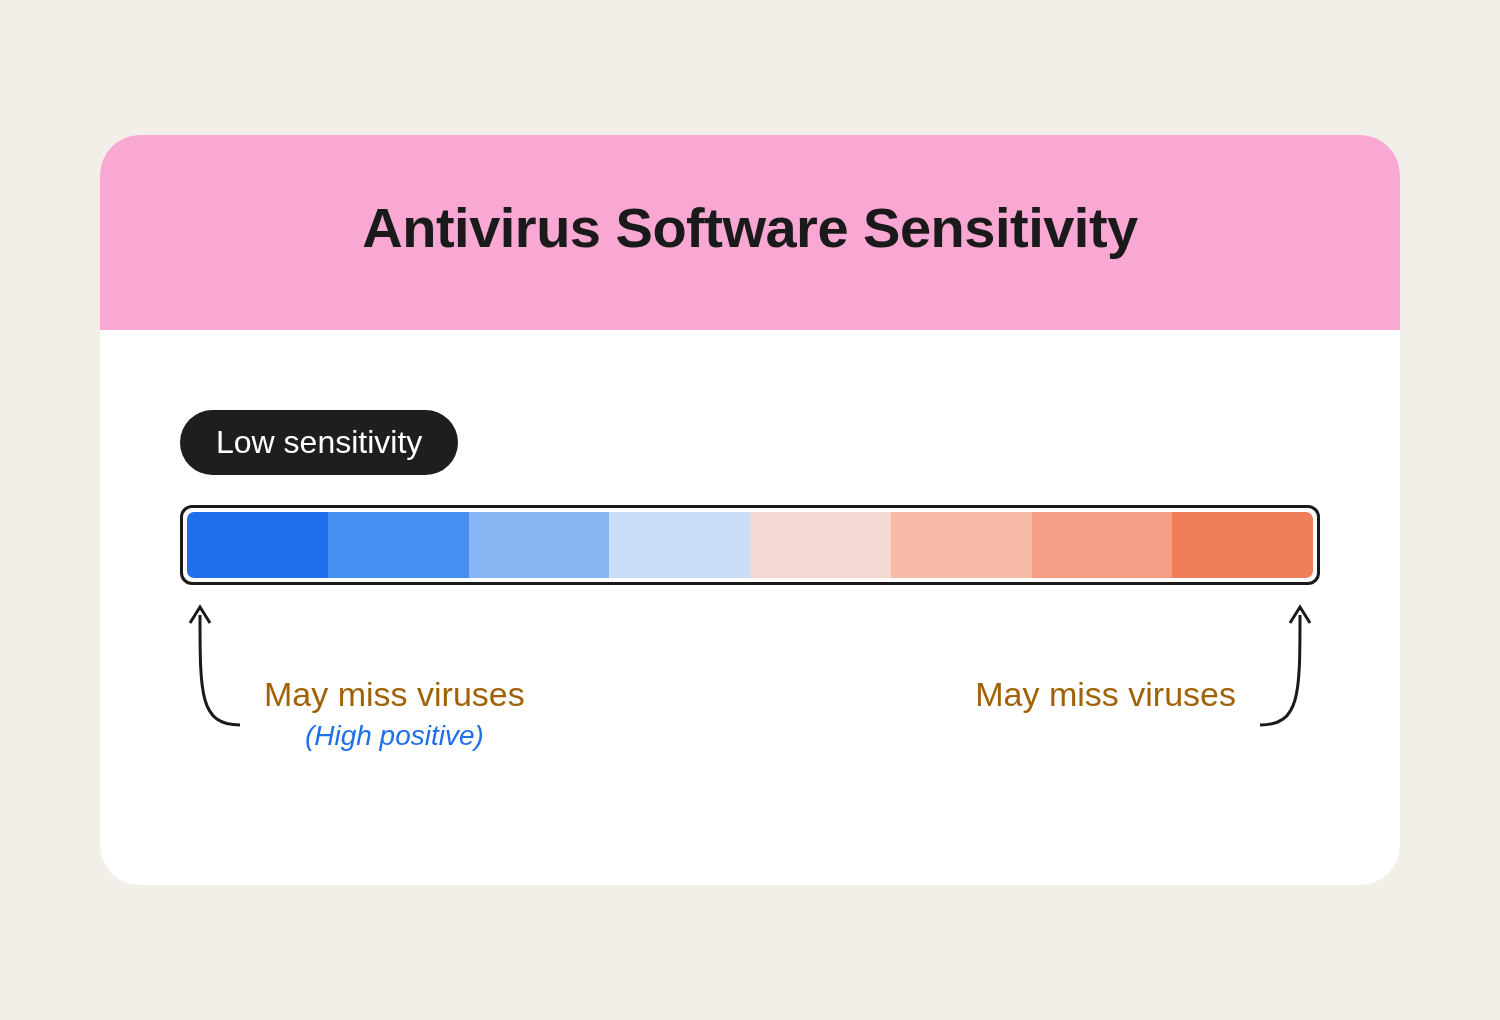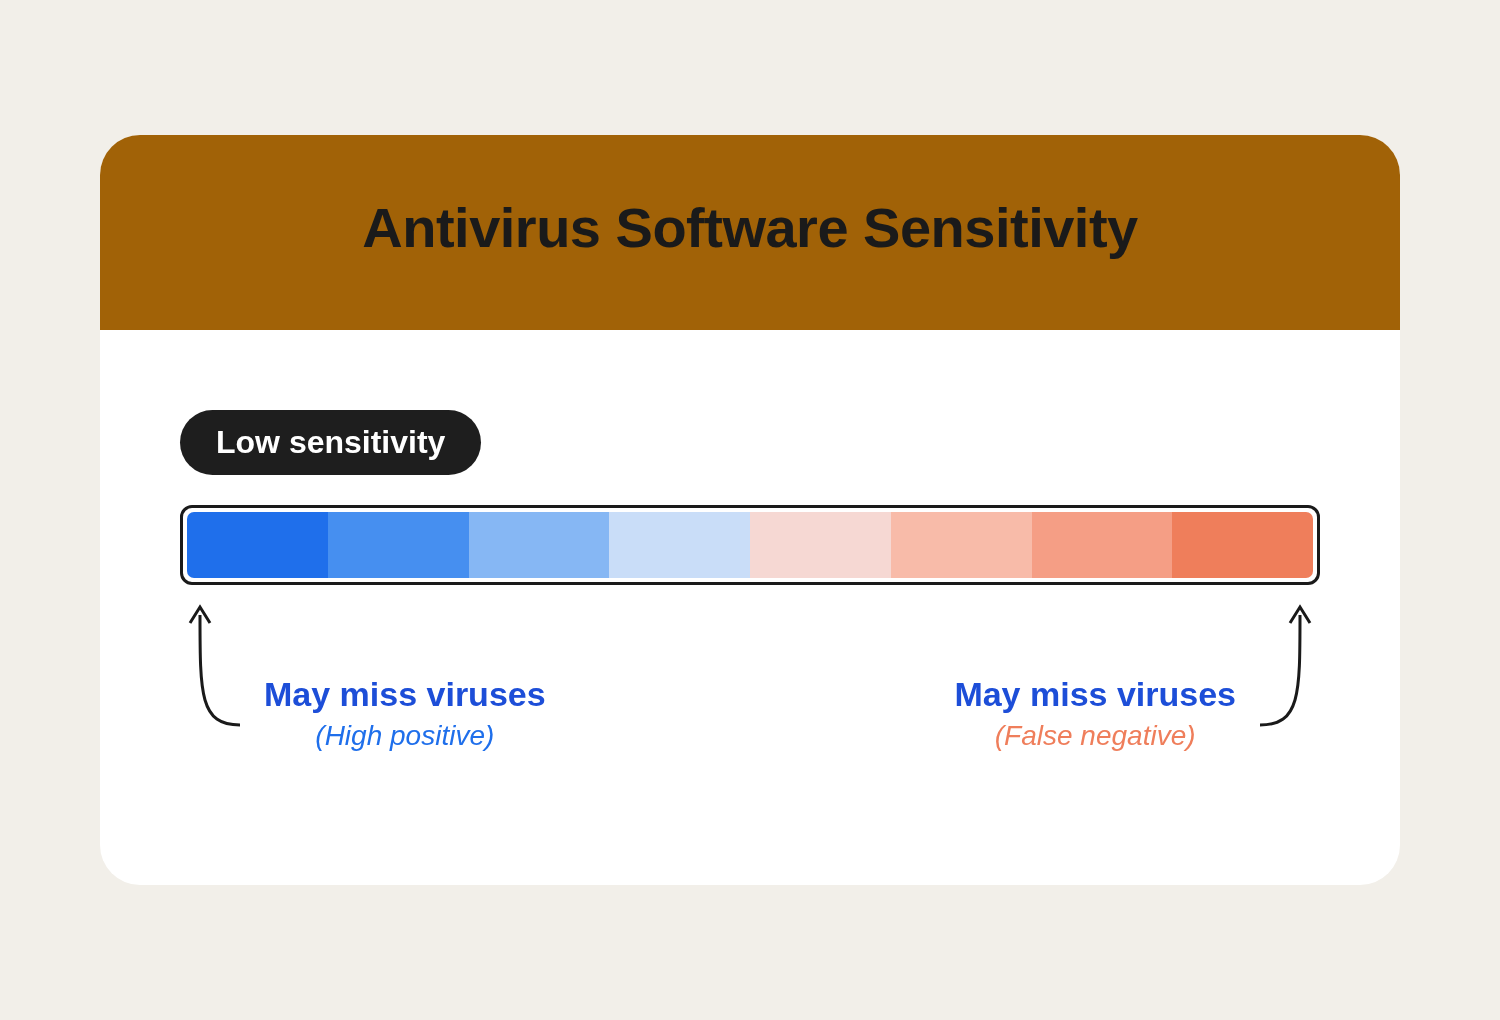--- a/index.html
+++ b/index.html
@@ -12,21 +12,21 @@
     align-items: center;
     justify-content: center;
   }
   .card {
     width: 1300px;
     background: #ffffff;
     border-radius: 40px;
     overflow: hidden;
   }
   .header {
-    background: #a16207;
+    background: #f9a8d4;
     padding: 60px 40px 70px 40px;
     text-align: center;
   }
   .title {
     font-size: 56px;
     font-weight: 800;
     color: #1a1a1a;
     letter-spacing: -0.5px;
   }
   .body {
@@ -35,21 +35,21 @@
   }
   .pill-row {
     display: flex;
     justify-content: space-between;
     margin-bottom: 30px;
   }
   .pill {
     background: #1e1e1e;
     color: #ffffff;
     font-size: 32px;
-    font-weight: 700;
+    font-weight: 400;
     padding: 14px 36px;
     border-radius: 40px;
   }
   .spectrum-wrap {
     border: 3px solid #1a1a1a;
     border-radius: 12px;
     padding: 4px;
     display: flex;
     height: 80px;
     overflow: hidden;
@@ -70,22 +70,22 @@
     align-items: flex-start;
   }
   .callout.left  { left: 0; }
   .callout.right { right: 0; flex-direction: row-reverse; }
   .arrow-svg { width: 70px; height: 140px; flex-shrink: 0; }
   .callout-text { padding-top: 80px; }
   .callout.left  .callout-text { margin-left: 14px; text-align: left; }
   .callout.right .callout-text { margin-right: 14px; text-align: right; }
   .desc {
     font-size: 34px;
-    font-weight: 700;
-    color: #1d4ed8;
+    font-weight: 400;
+    color: #a16207;
   }
   .sub {
     font-size: 28px;
     font-style: italic;
     margin-top: 6px;
   }
   .callout.left  .callout-text { text-align: center; }
   .callout.right .callout-text { text-align: center; }
 </style>
 </head>
@@ -125,20 +125,19 @@
         </div>
       </div>
 
       <div class="callout right">
         <svg class="arrow-svg" viewBox="0 0 70 140">
           <path d="M 10 130 C 50 130 50 100 50 20" fill="none" stroke="#1a1a1a" stroke-width="3"></path>
           <path d="M 40 28 L 50 12 L 60 28" fill="none" stroke="#1a1a1a" stroke-width="3"></path>
         </svg>
         <div class="callout-text">
           <div class="desc">May miss viruses</div>
-          <div class="sub" style="color:#ef7e5b">(False negative)</div>
         </div>
       </div>
 
     </div>
 
   </div>
 </div>
 
 </body></html>

